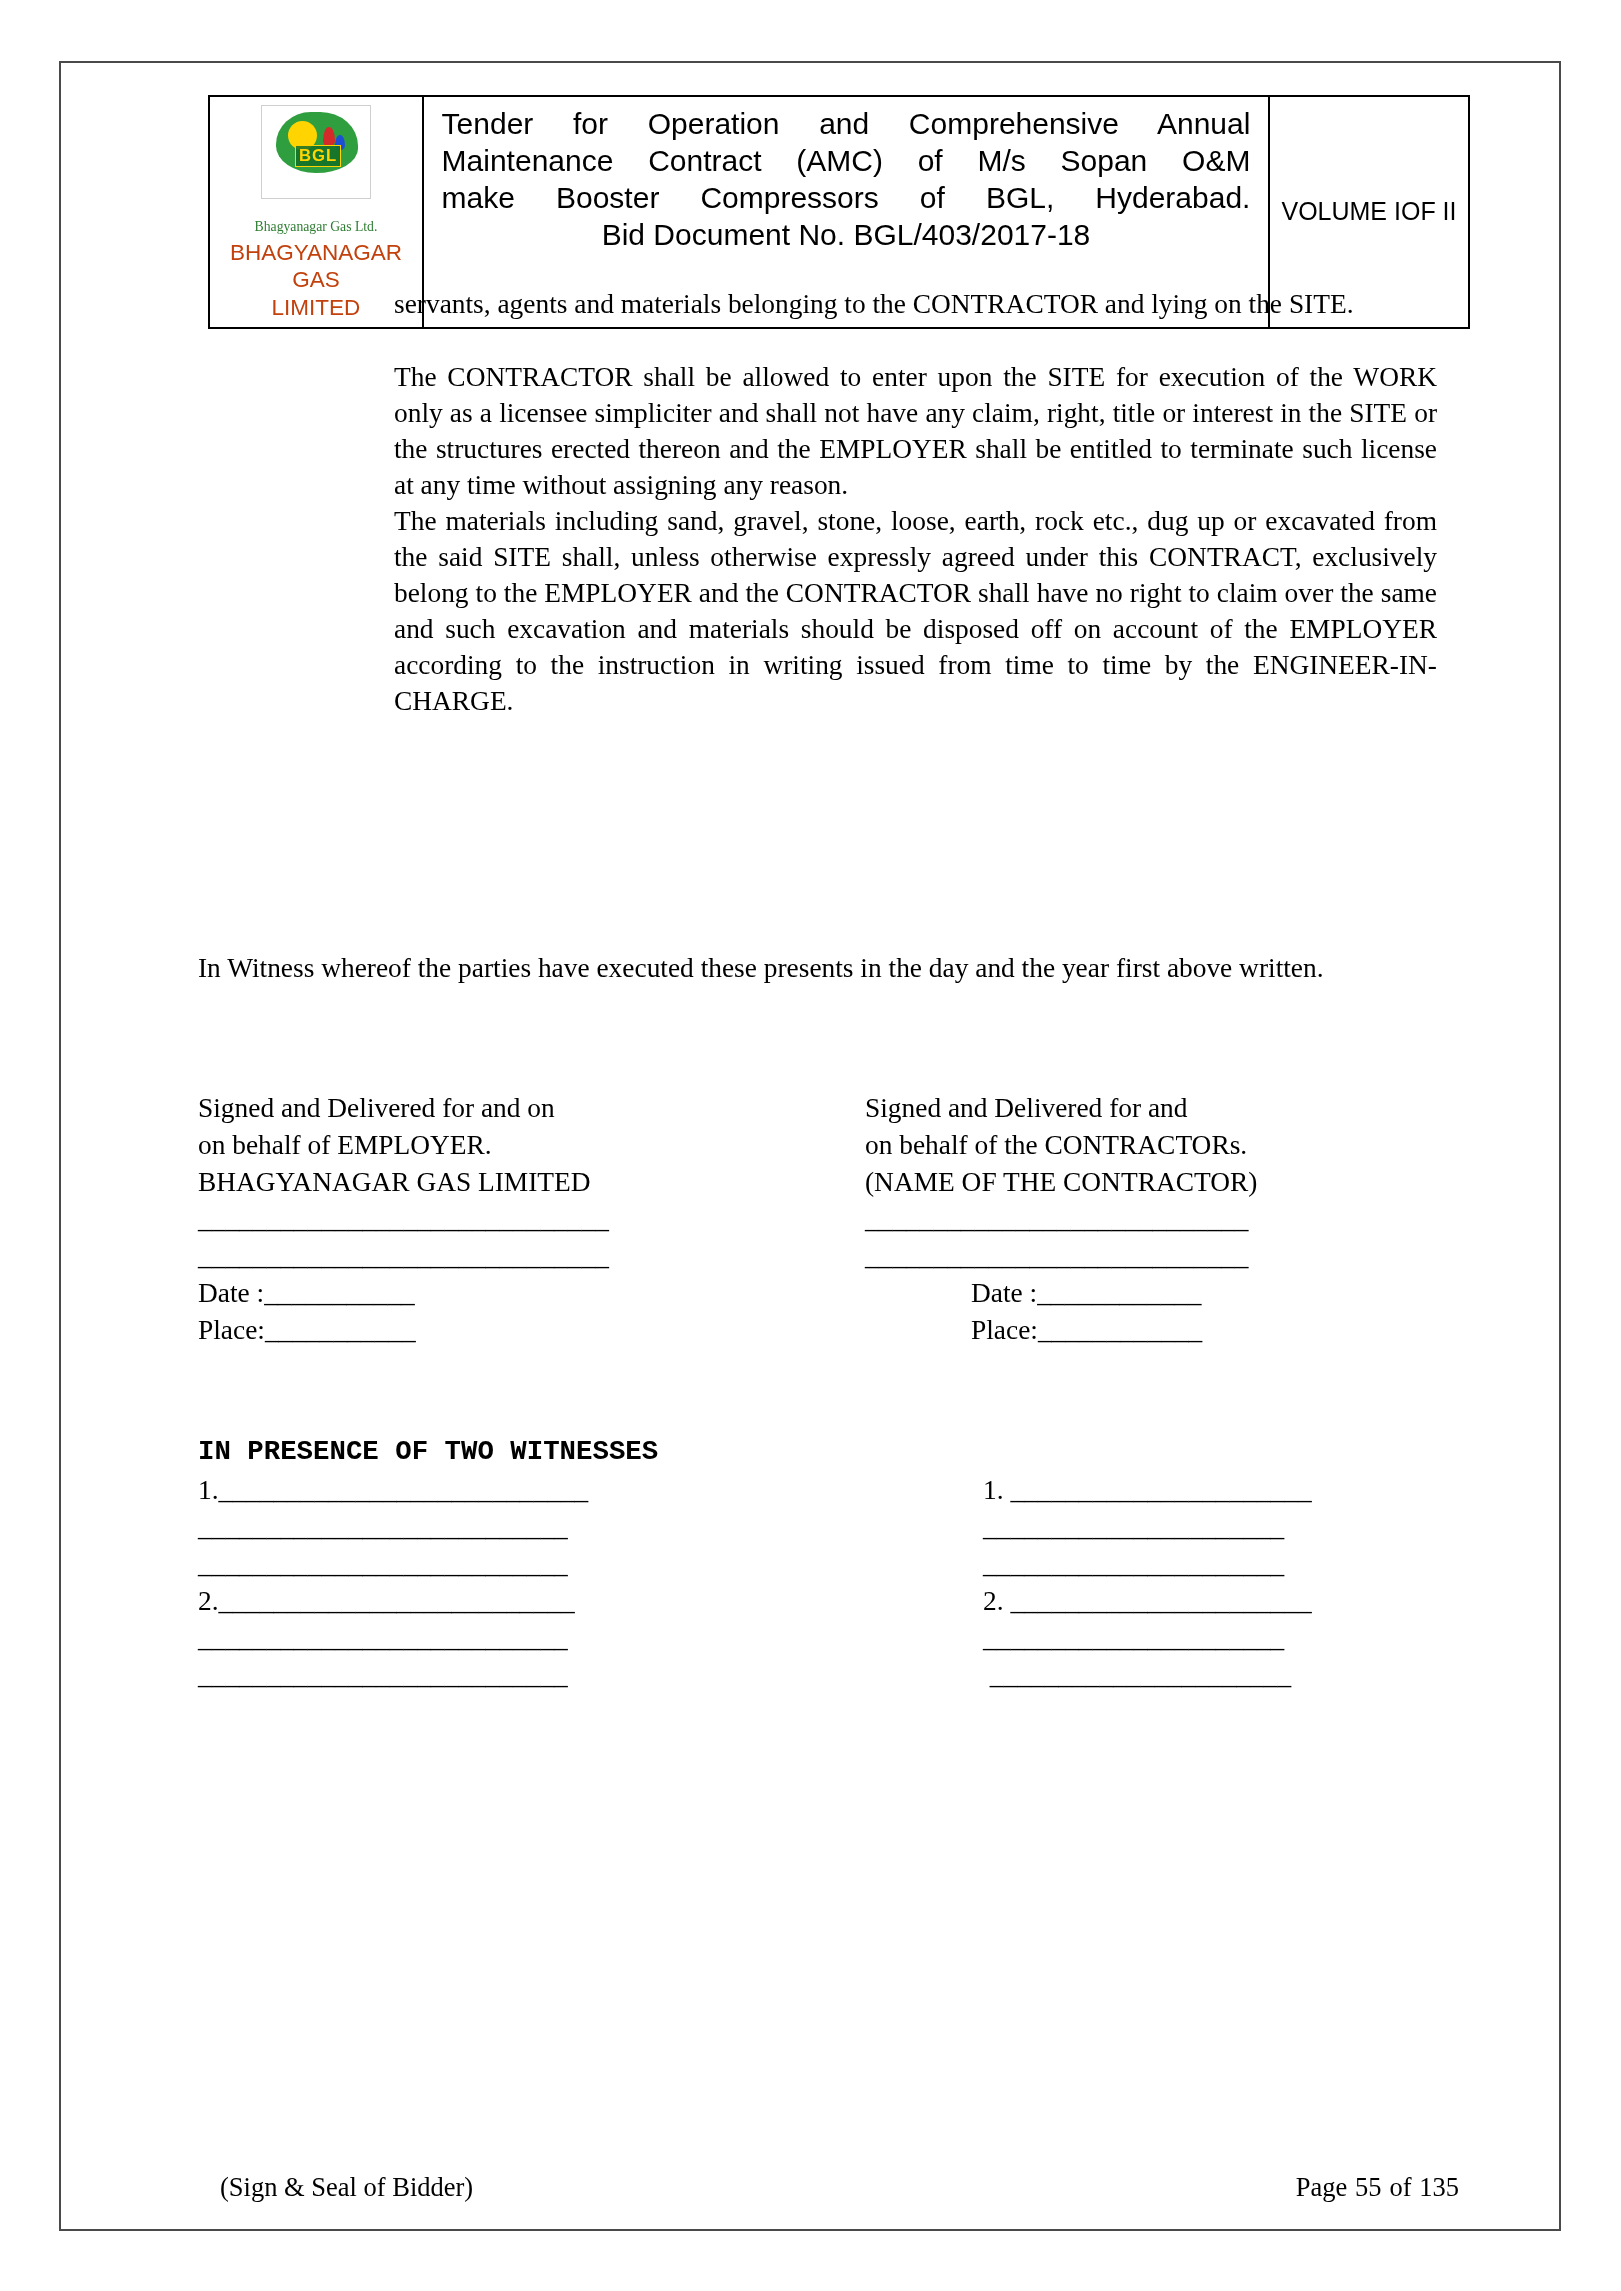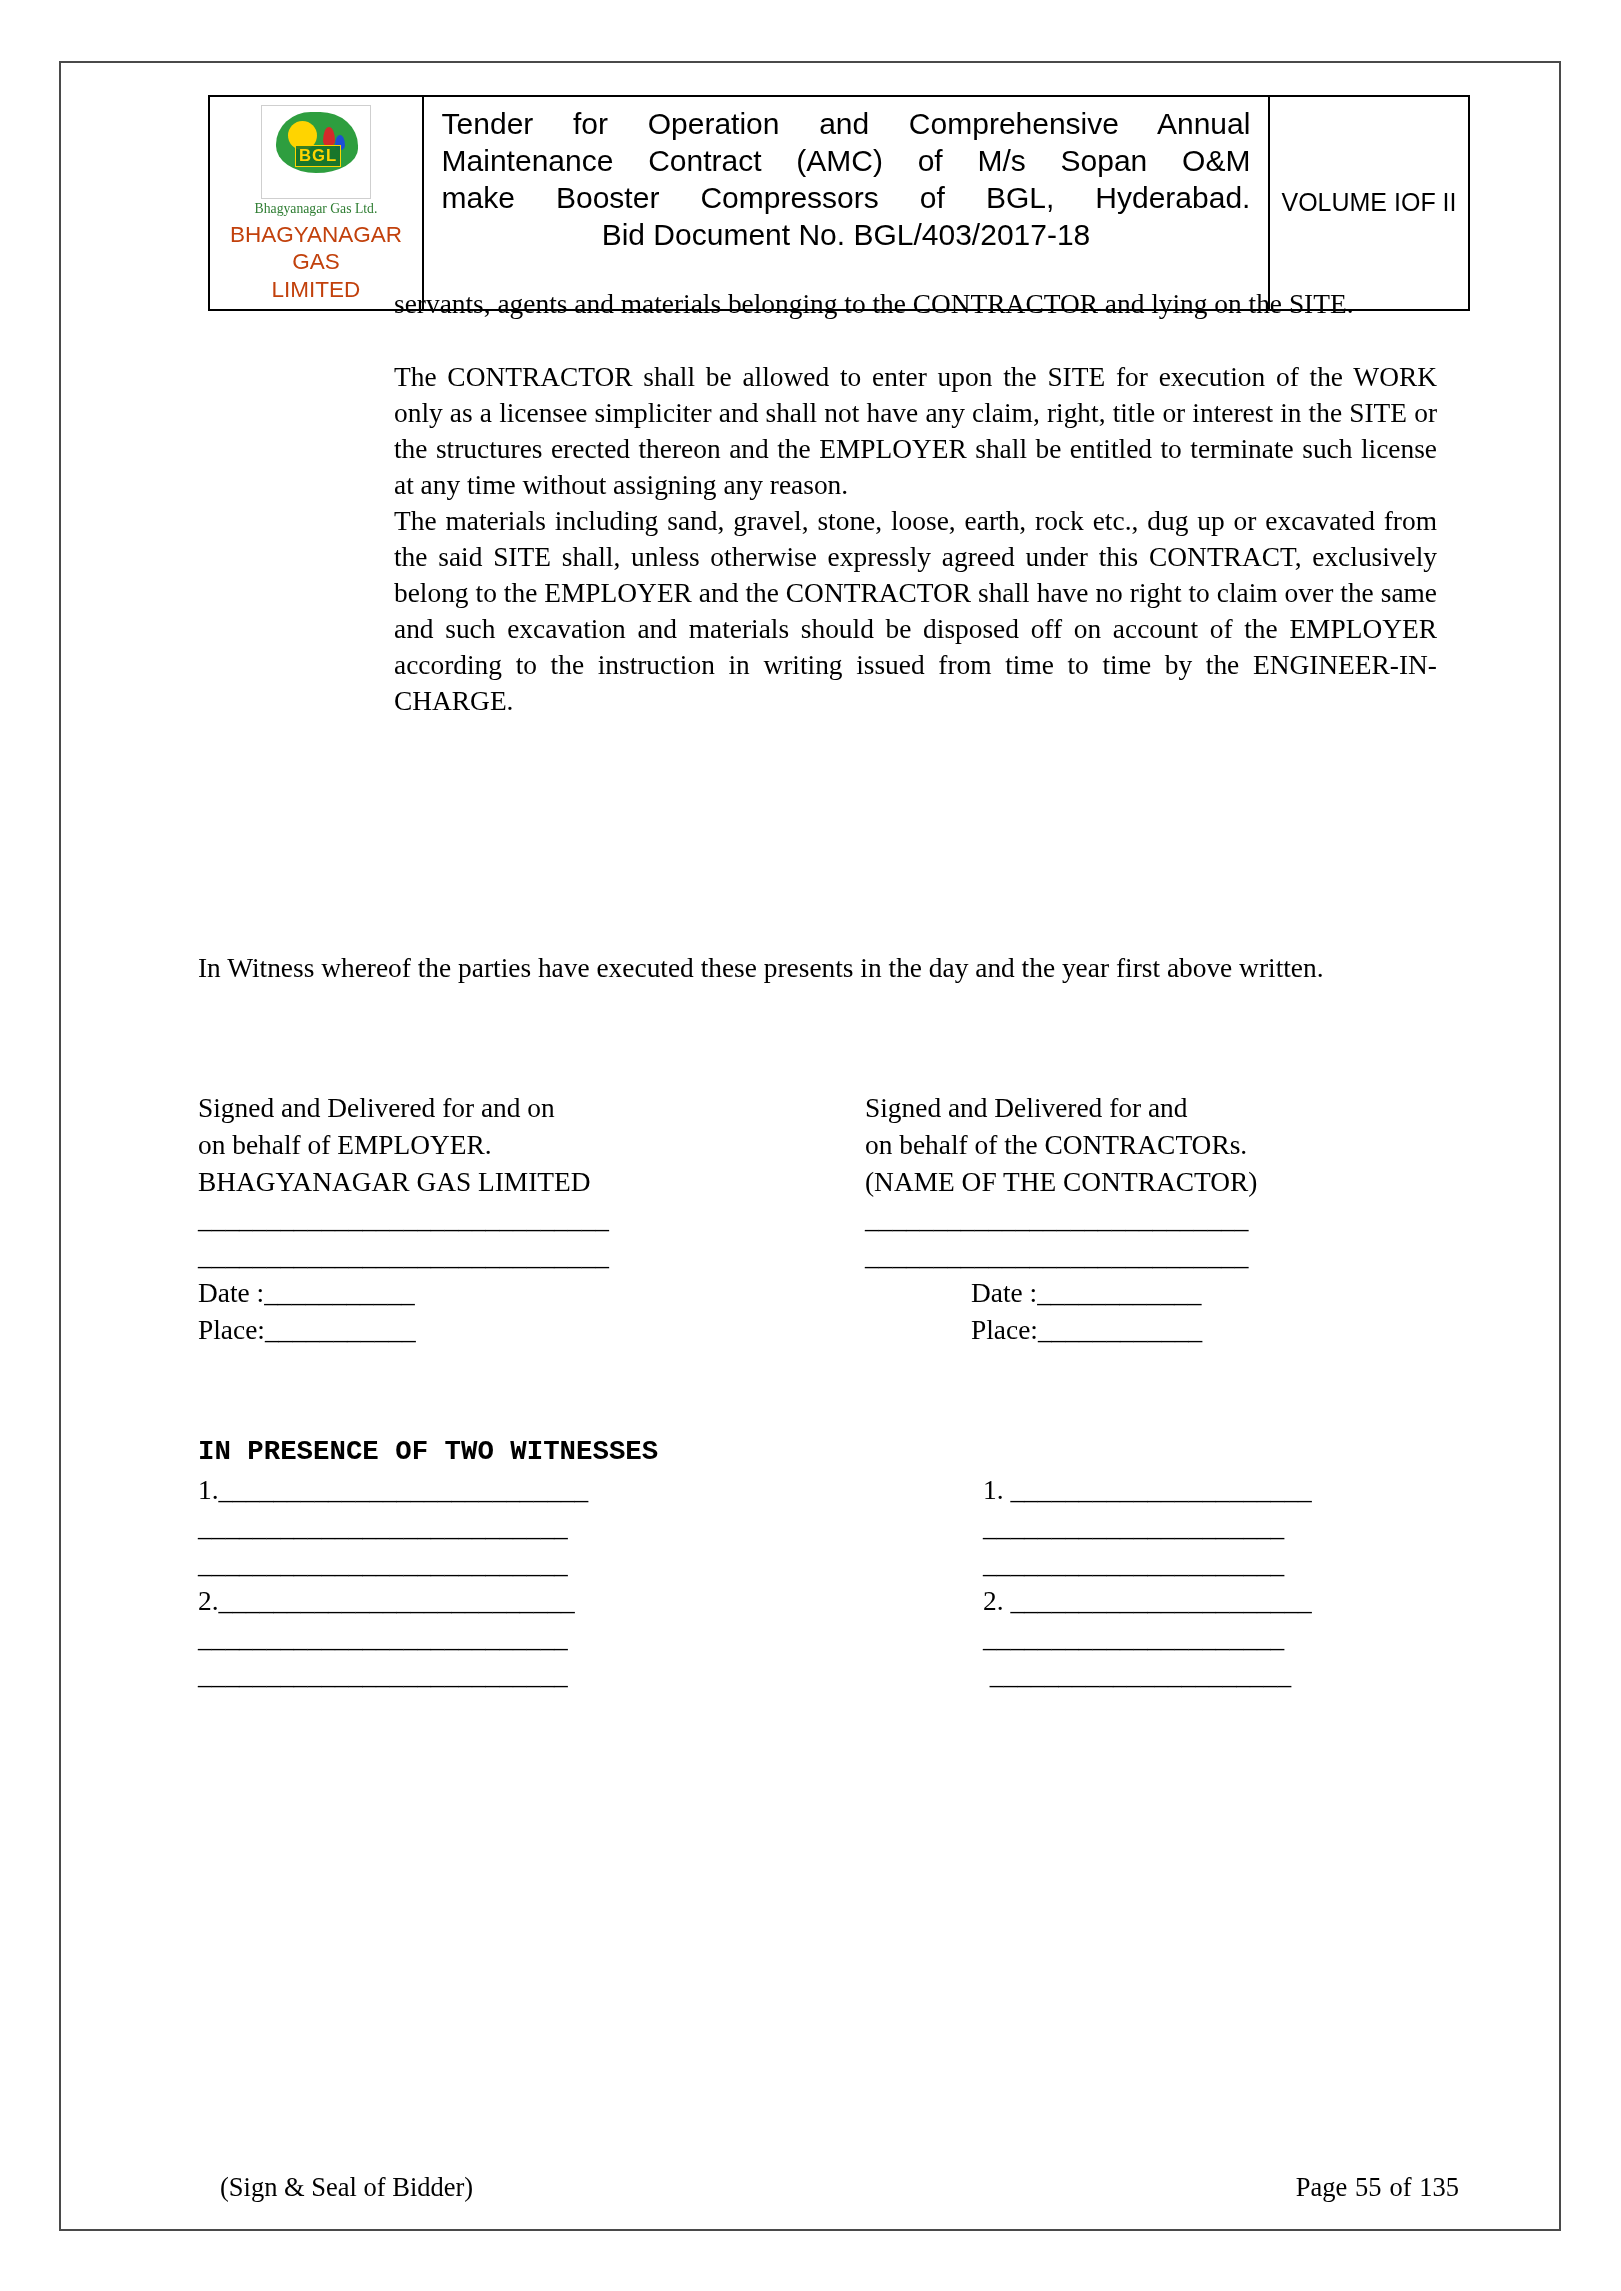--- a/index.html
+++ b/index.html
@@ -63,21 +63,21 @@
   }
   .logo-bgl {
     position:absolute; left:33px; top:39px;
     font-family:"Liberation Sans", sans-serif;
     font-size:16.7px; font-weight:bold; color:#ffd400;
     letter-spacing:1px;
     border:1px solid #ffd400; padding:0 2.9px;
     background:rgba(20,110,40,.85);
   }
   .logo-sub {
-    margin-top:2px;
+    margin-top:20px;
     font-family:"Liberation Serif", serif;
     font-size:13.7px; color:#2e7d32;
   }
   .logo-company {
     margin-top:3.9px;
     font-family:"Liberation Sans", sans-serif;
     font-size:22.5px; line-height:27.4px; color:#c2410c;
   }
   .title-cell {
     flex:1;

